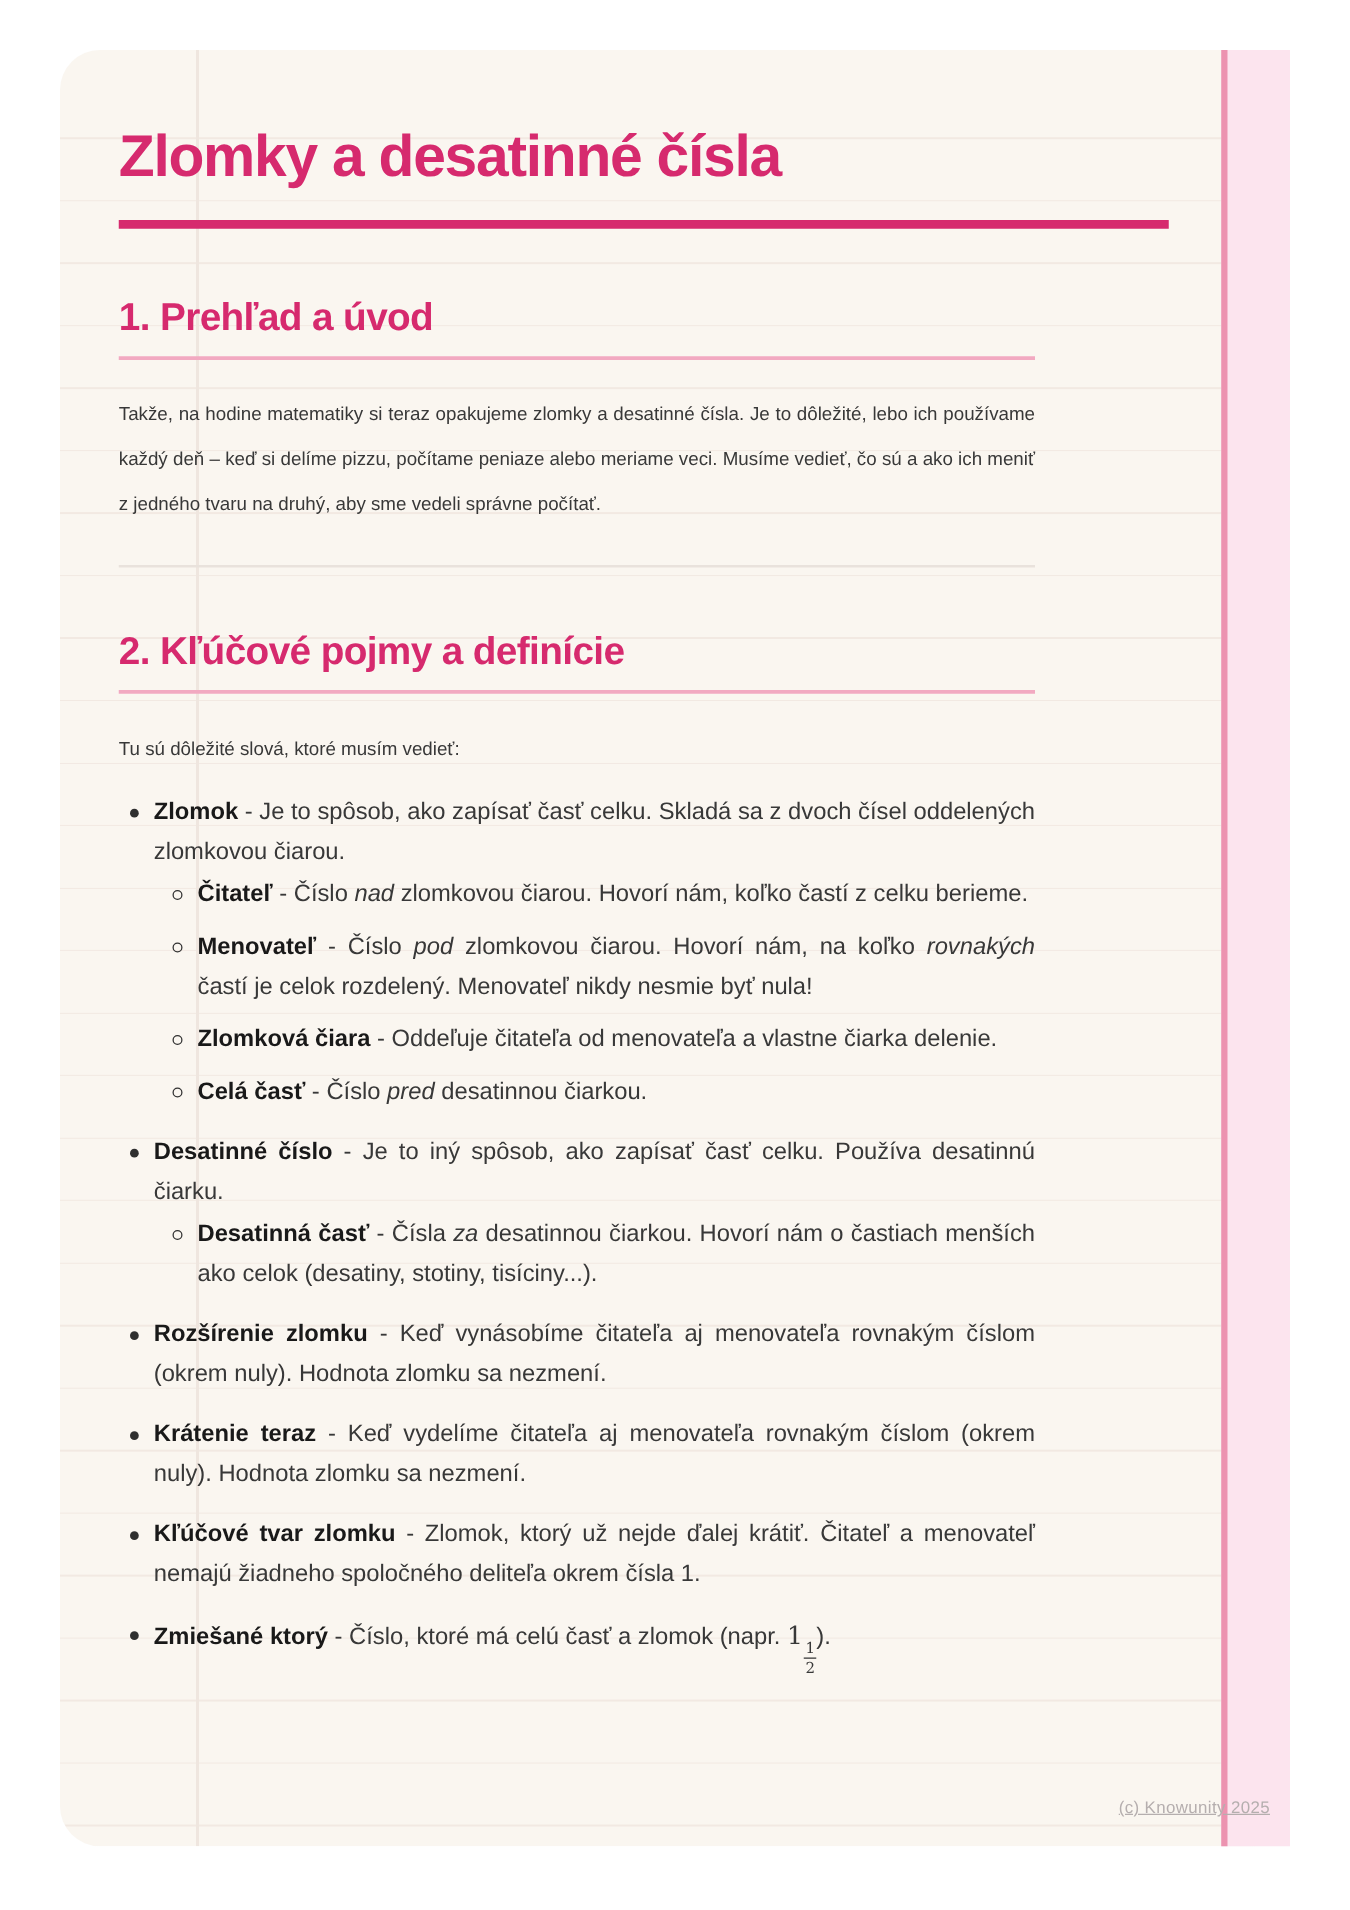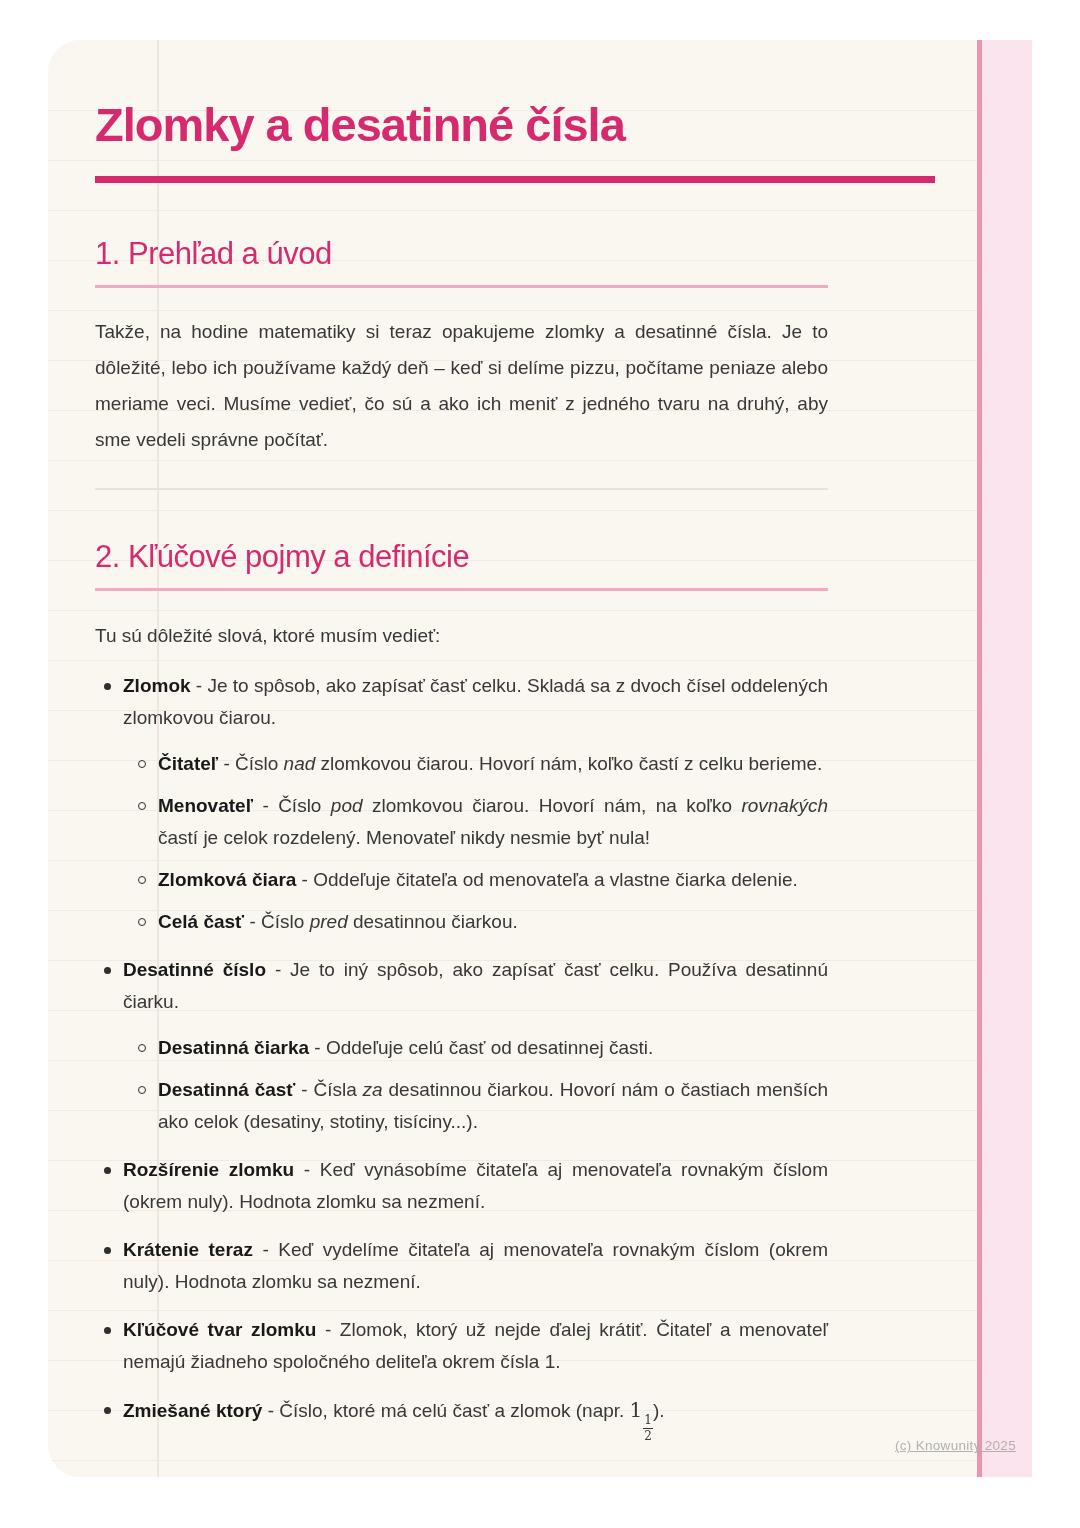--- a/index.html
+++ b/index.html
@@ -22,38 +22,38 @@
     position: absolute; top: 0; right: 0; width: 55px; height: 100%;
     background: #fce4ee; border-left: 5px solid #ec93b0; z-index: 1;
   }
   .content { position: relative; z-index: 2; margin-left: 47px; width: 733px; }
   h1.doc-title {
     margin-top: 58px; font-size: 47px; line-height: 54px; font-weight: 800;
     letter-spacing: -1px; color: #d62a6e;
   }
   .title-rule { margin-top: 24px; width: 840px; height: 7px; background: #d62a6e; }
   h2.sec-heading {
-    font-size: 31px; line-height: 38px; font-weight: 400;
+    font-size: 31px; line-height: 38px; font-weight: 700;
     letter-spacing: -0.5px; color: #d62a6e;
   }
   #sec1-heading { margin-top: 52px; }
   #sec2-heading { margin-top: 48px; }
   .h2-rule { margin-top: 12px; width: 733px; height: 3px; background: #f2a9c1; }
   p.body-text {
-    font-size: 19px; line-height: 36px; color: #383838; text-align: justify;
+    font-size: 15px; line-height: 36px; color: #383838; text-align: justify;
   }
   #intro-paragraph { margin-top: 26px; }
   #terms-intro { margin-top: 27px; text-align: left; }
   .section-divider { margin-top: 30px; width: 733px; height: 2px; background: #e9e2dc; }
   
   #terms-list { margin-top: 8px; font-size: 19px; color: #383838; }
   .li { position: relative; padding-left: 28px; }
   .li.l1 { margin-top: 16px; }
   .li.l2 { margin-left: 35px; margin-top: 10px; }
-  .li.l1 + .li.l2 { margin-top: 14px; }
+  .li.l1 + .li.l2 { margin-top: 2px; }
   .li-text { text-align: justify; line-height: 32px; }
   .li-text strong { color: #191919; font-weight: 700; }
   .li-text em { font-style: italic; }
   .marker { position: absolute; display: block; }
   .li.l1 > .marker { left: 9px; top: 13px; width: 7px; height: 7px; border-radius: 50%; background: #2f2f2f; }
   .li.l2 > .marker { left: 8px; top: 12px; width: 8px; height: 8px; border-radius: 50%; border: 1.6px solid #2f2f2f; background: transparent; }
   
   .mixed { font-family: "DejaVu Serif", serif; white-space: nowrap; }
   .mixed .whole { font-size: 20px; }
   .mixed .frac { display: inline-flex; flex-direction: column; vertical-align: -7px; text-align: center; line-height: 1; margin-left: 1px; }
@@ -104,24 +104,20 @@
         <div class="li l2">
           <span class="marker"></span>
           <div class="li-text"><strong>Celá časť</strong><span> - Číslo </span><em>pred</em><span> desatinnou čiarkou.</span></div>
         </div>
         <div class="li l1">
           <span class="marker"></span>
           <div class="li-text"><strong>Desatinné číslo</strong><span> - Je to iný spôsob, ako zapísať časť celku. Používa desatinnú čiarku.</span></div>
         </div>
         <div class="li l2">
           <span class="marker"></span>
-          <div class="li-text"><strong>Desatinná čiarka</strong><span> - Oddeľuje celú časť od desatinnej časti.</span></div>
-        </div>
-        <div class="li l2">
-          <span class="marker"></span>
           <div class="li-text"><strong>Desatinná časť</strong><span> - Čísla </span><em>za</em><span> desatinnou čiarkou. Hovorí nám o častiach menších ako celok (desatiny, stotiny, tisíciny...).</span></div>
         </div>
         <div class="li l1">
           <span class="marker"></span>
           <div class="li-text"><strong>Rozšírenie zlomku</strong><span> - Keď vynásobíme čitateľa aj menovateľa rovnakým číslom (okrem nuly). Hodnota zlomku sa nezmení.</span></div>
         </div>
         <div class="li l1">
           <span class="marker"></span>
           <div class="li-text"><strong>Krátenie teraz</strong><span> - Keď vydelíme čitateľa aj menovateľa rovnakým číslom (okrem nuly). Hodnota zlomku sa nezmení.</span></div>
         </div>

